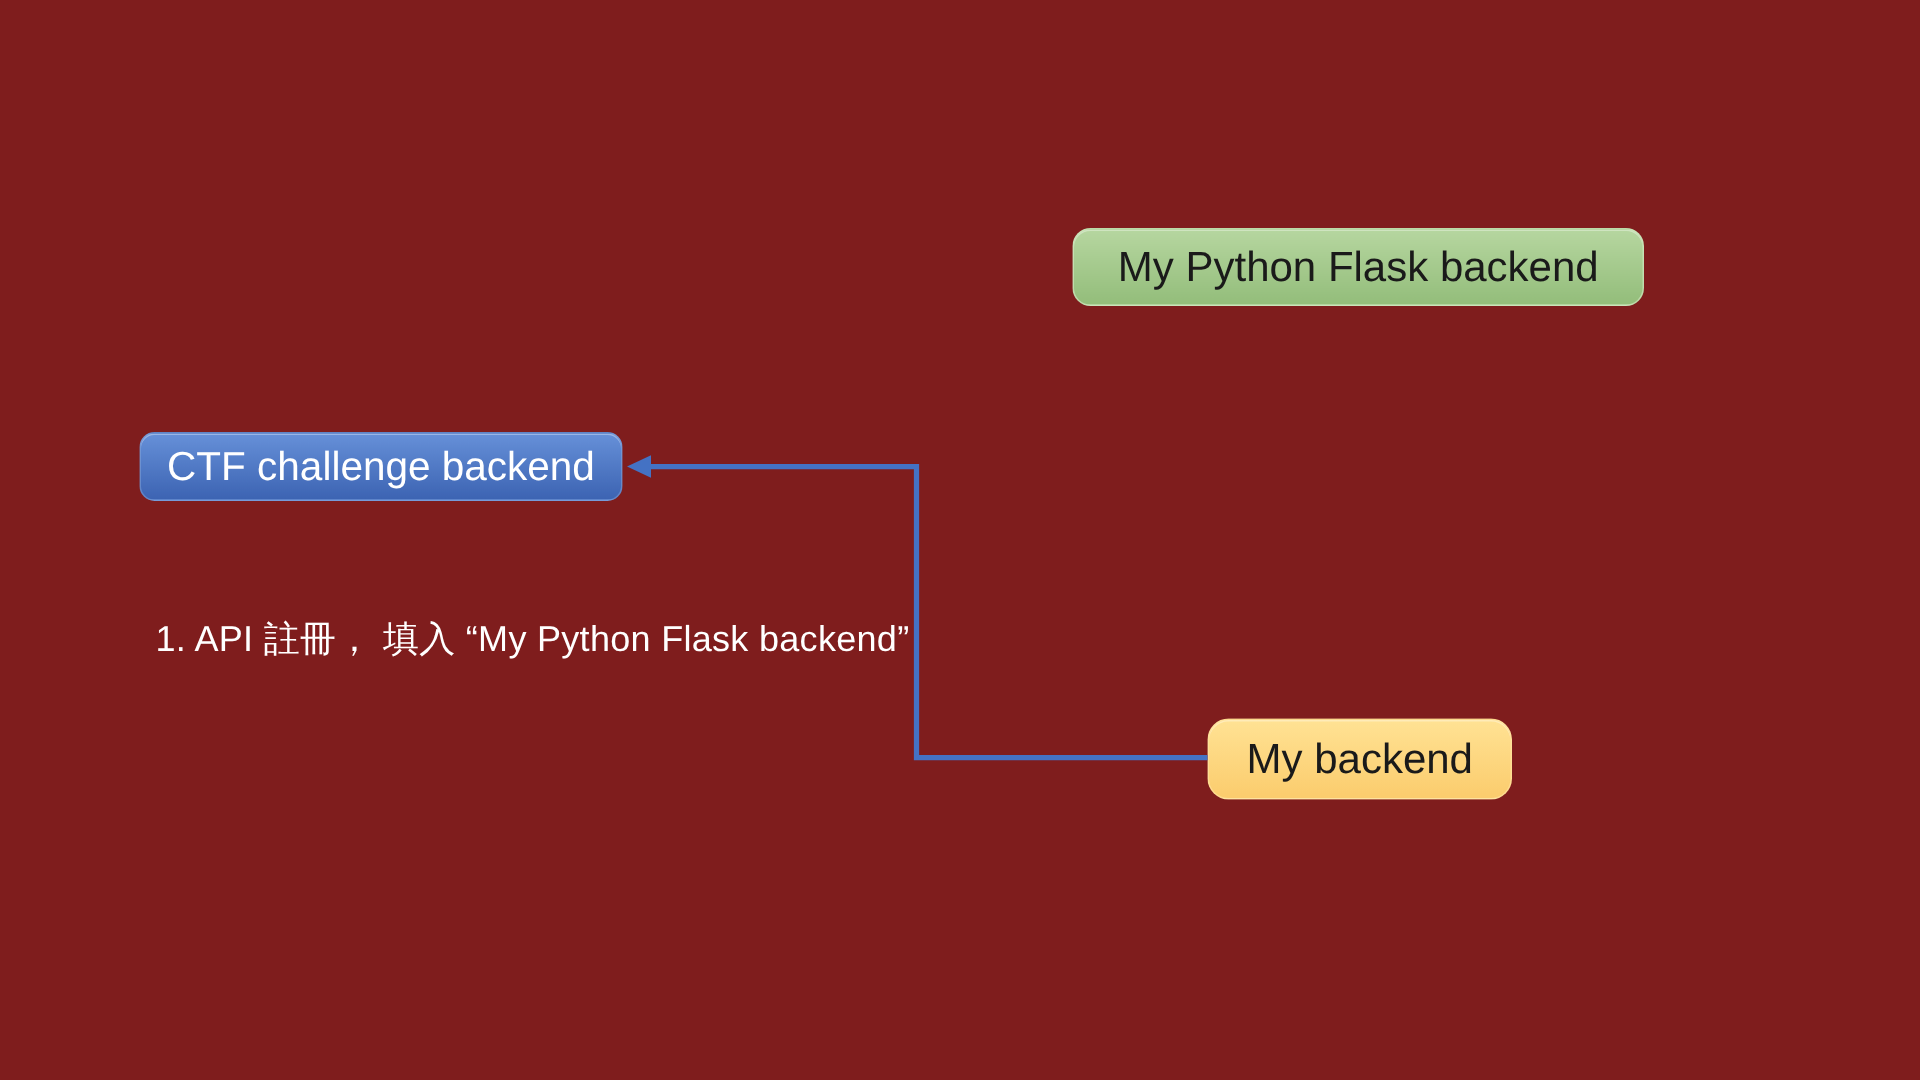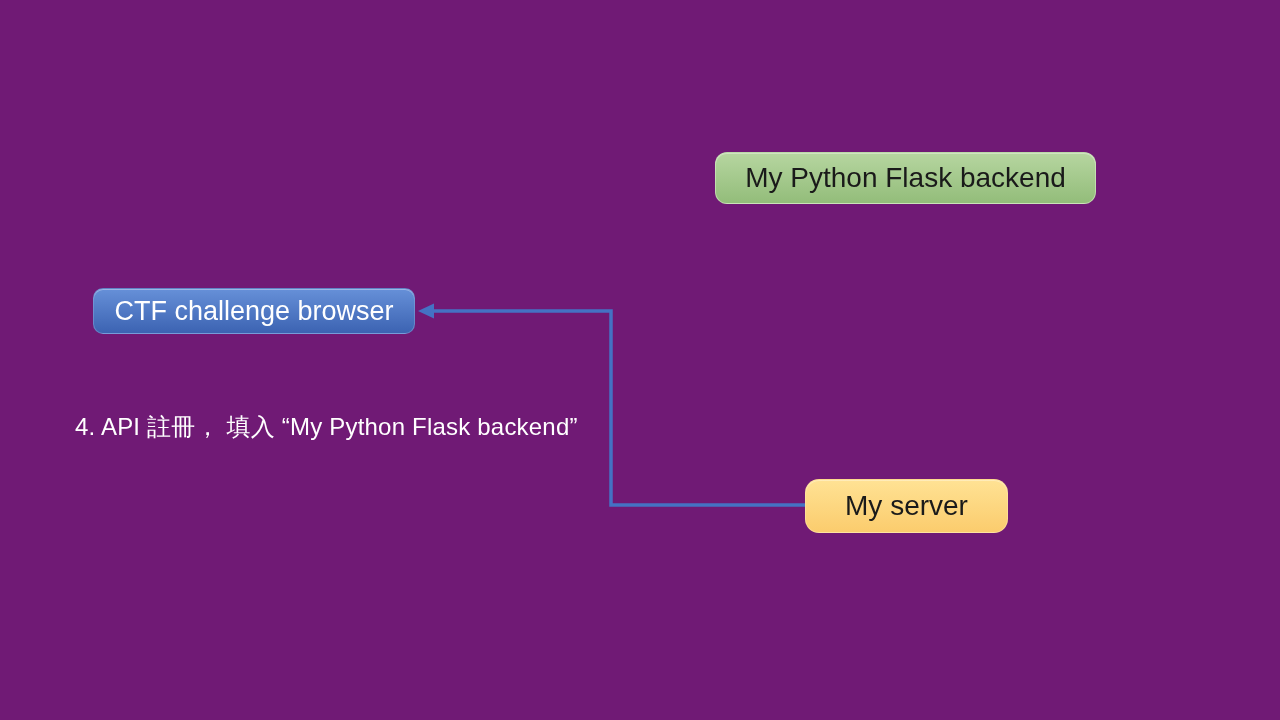--- a/index.html
+++ b/index.html
@@ -4,23 +4,24 @@
 <style>
   html, body {
     margin: 0;
     padding: 0;
     background: #000;
   }
   .slide {
     position: relative;
     width: 1280px;
     height: 720px;
-    background: #701a75;
+    background: #7f1d1d;
     overflow: hidden;
     font-family: "Liberation Sans", sans-serif;
+    text-align: center;
   }
   .node {
     position: absolute;
     display: flex;
     align-items: center;
     justify-content: center;
     box-sizing: border-box;
     box-shadow: inset 0 1px 0 rgba(255,255,255,0.35);
     white-space: nowrap;
   }
@@ -73,29 +74,29 @@
 </head>
 <body>
 
 <div class="slide">
 
   <div class="node node-backend" style="background: linear-gradient(rgb(182, 214, 160), rgb(147, 189, 122)); color: rgb(26, 26, 26);">
     <span>My Python Flask backend</span>
   </div>
 
   <div class="node node-server" style="background: linear-gradient(rgb(102, 144, 216), rgb(60, 99, 178)); color: rgb(255, 255, 255);">
-    <span>CTF challenge browser</span>
+    <span>CTF challenge backend</span>
   </div>
 
   <div class="node node-browser" style="background: linear-gradient(rgb(255, 226, 148), rgb(251, 204, 109)); color: rgb(26, 26, 26);">
-    <span>My server</span>
+    <span>My backend</span>
   </div>
 
   <svg class="connector-svg" viewBox="0 0 1280 720">
     <polyline class="connector-stroke" points="433,311 611,311 611,505 805,505" fill="none" stroke-width="3.5" stroke-linejoin="miter" stroke="#4472C4"></polyline>
     <polygon class="connector-fill" points="418,311 434,303.5 434,318.5" fill="#4472C4"></polygon>
   </svg>
 
   <div class="annotation">
-    <div>4. API 註冊， 填入  “My Python Flask backend”</div>
+    <div>1. API 註冊， 填入  “My Python Flask backend”</div>
   </div>
 
 </div>
 
 </body></html>

